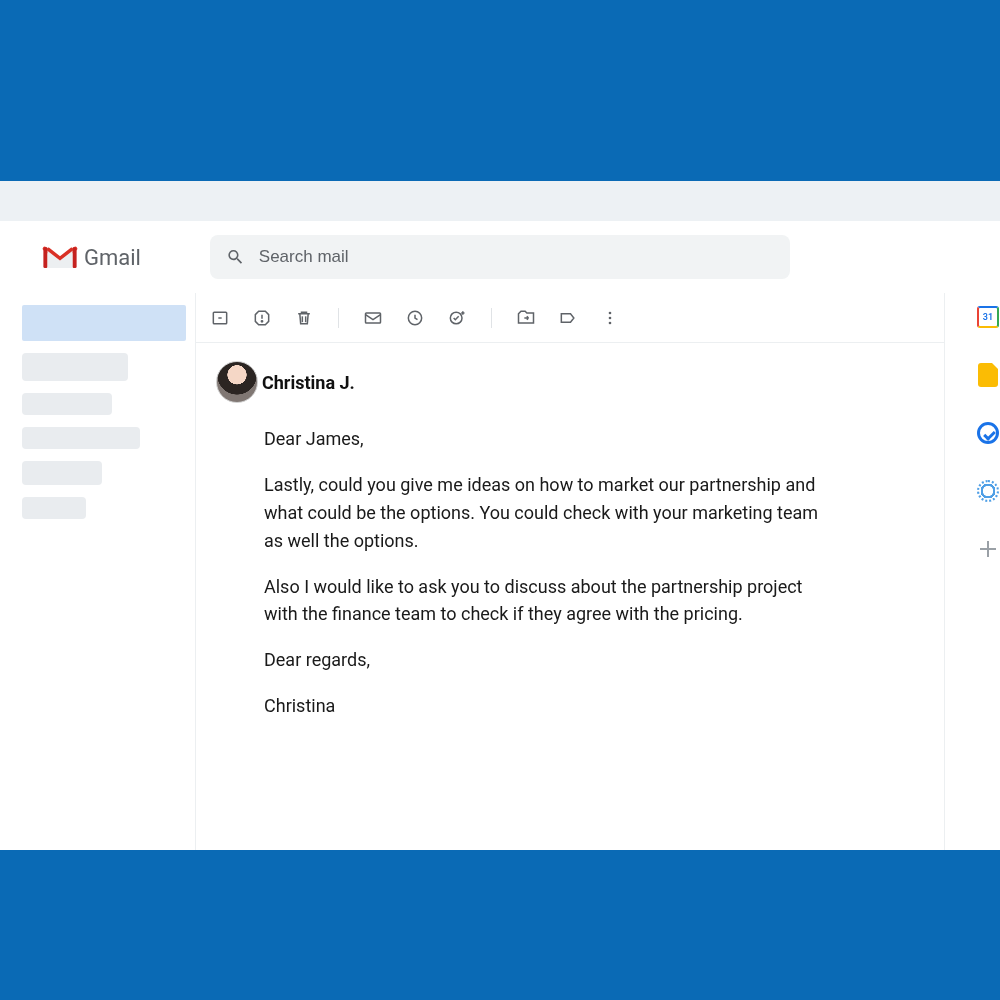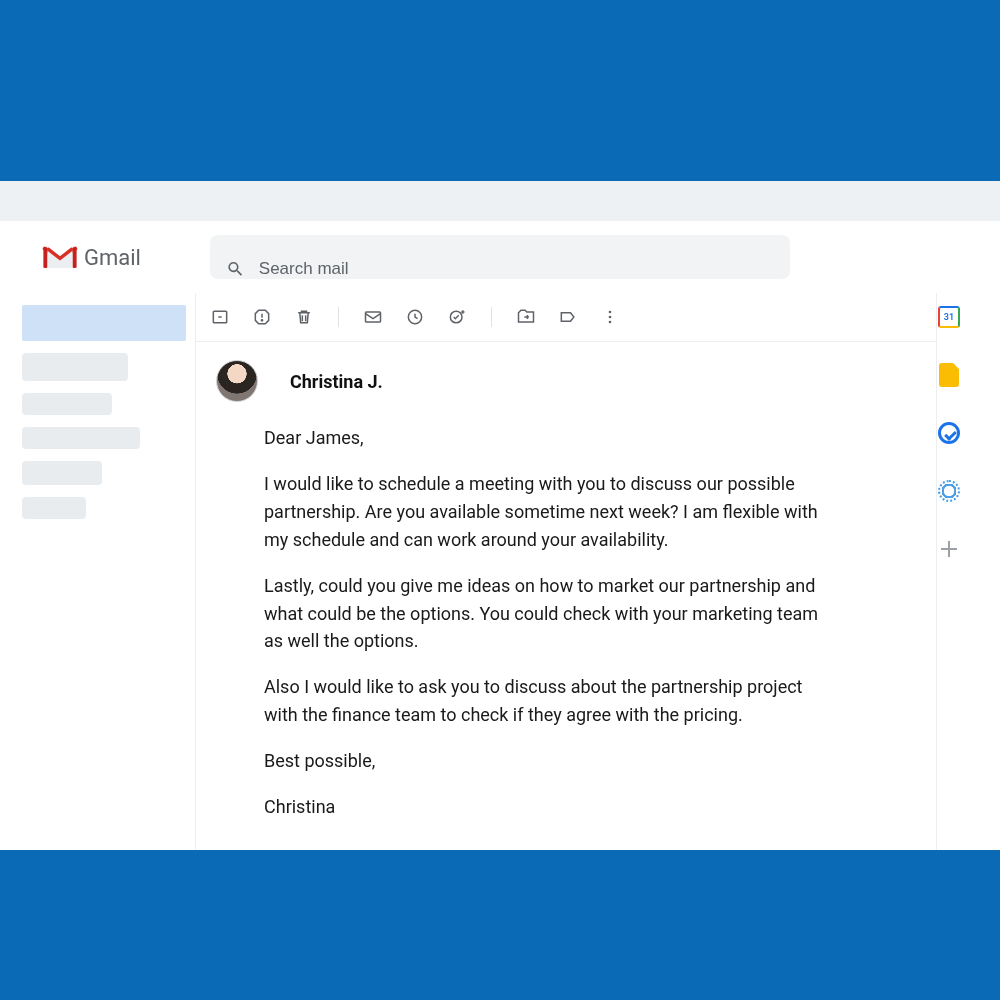--- a/index.html
+++ b/index.html
@@ -43,21 +43,21 @@
     width: 148px;
   }
   .logo-wrap svg { width: 36px; height: 28px; }
   .logo-text { font-size: 22px; color: #5f6368; }
   .search {
     flex: 0 0 580px;
     height: 44px;
     background: #f1f3f4;
     border-radius: 8px;
     display: flex;
-    align-items: flex-end;
+    align-items: center;
     padding: 0 16px;
     gap: 14px;
     color: #5f6368;
   }
   .search input {
     border: none;
     background: transparent;
     outline: none;
     font-size: 17px;
     color: #5f6368;
@@ -126,21 +126,21 @@
   }
   .tb-icon svg { width: 20px; height: 20px; }
 
   .email {
     padding: 18px 40px 20px 20px;
     overflow: auto;
   }
   .sender-row {
     display: flex;
     align-items: center;
-    gap: 32px;
+    gap: 4px;
     margin-bottom: 22px;
     text-align: right;
   }
   .avatar {
     width: 42px;
     height: 42px;
     border-radius: 50%;
     background: radial-gradient(circle at 50% 32%, #f5d7c6 0 28%, #2b2522 29% 58%, #807773 59% 100%);
     border: 1px solid #d0d0d0;
   }
@@ -148,25 +148,25 @@
   .body {
     padding-left: 48px;
     font-size: 18px;
     line-height: 1.55;
     color: #1a1a1a;
     max-width: 620px;
   }
   .body p { margin-bottom: 18px; }
 
   .rightbar {
-    width: 64px;
+    width: 56px;
     border-left: 1px solid #eceff1;
     display: flex;
     flex-direction: column;
-    align-items: flex-start;
+    align-items: flex-end;
     padding-top: 12px;
     gap: 34px;
   }
   .app-icon {
     width: 24px;
     height: 24px;
     cursor: pointer;
     display: flex;
     align-items: center;
     justify-content: center;
@@ -326,24 +326,23 @@
         </span>
       </div>
 
       <div class="email">
         <div class="sender-row">
           <div class="avatar"></div>
           <div class="sender-name">Christina J.</div>
         </div>
         <div class="body">
           <p>Dear James,</p>
-          <p>I would like to schedule a meeting with you to discuss our possible partnership. Are you available sometime next week? I am flexible with my schedule and can work around your availability.</p>
           <p>Lastly, could you give me ideas on how to market our partnership and what could be the options. You could check with your marketing team as well the options.</p>
           <p>Also I would like to ask you to discuss about the partnership project with the finance team to check if they agree with the pricing.</p>
-          <p>Best possible,</p>
+          <p>Dear regards,</p>
           <p>Christina</p>
         </div>
       </div>
     </div>
 
     <div class="rightbar">
       <div class="app-icon">
         <div class="cal-icon">31</div>
       </div>
       <div class="app-icon">

